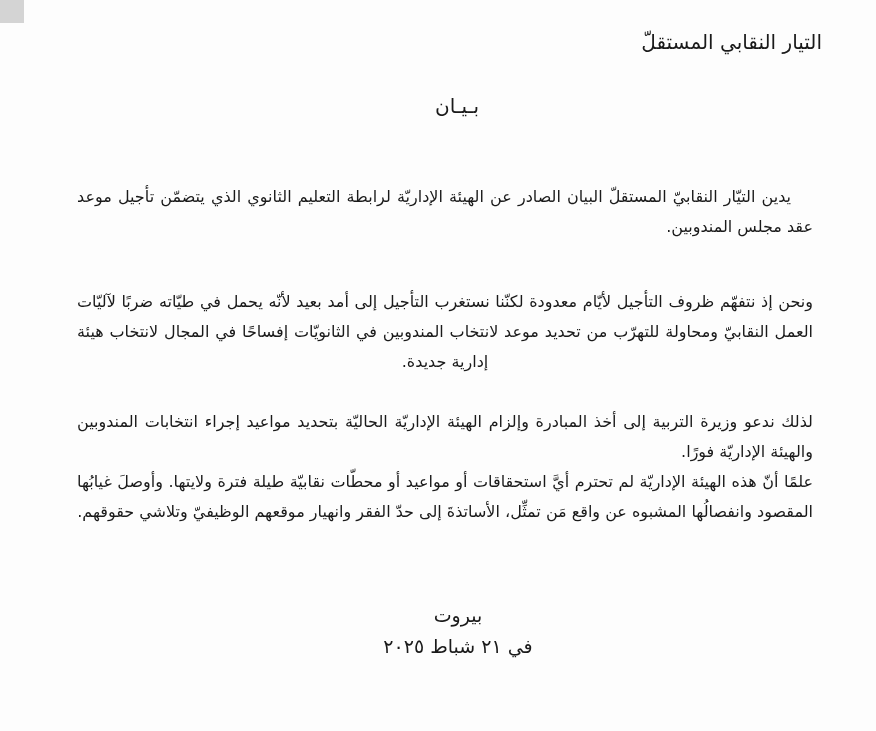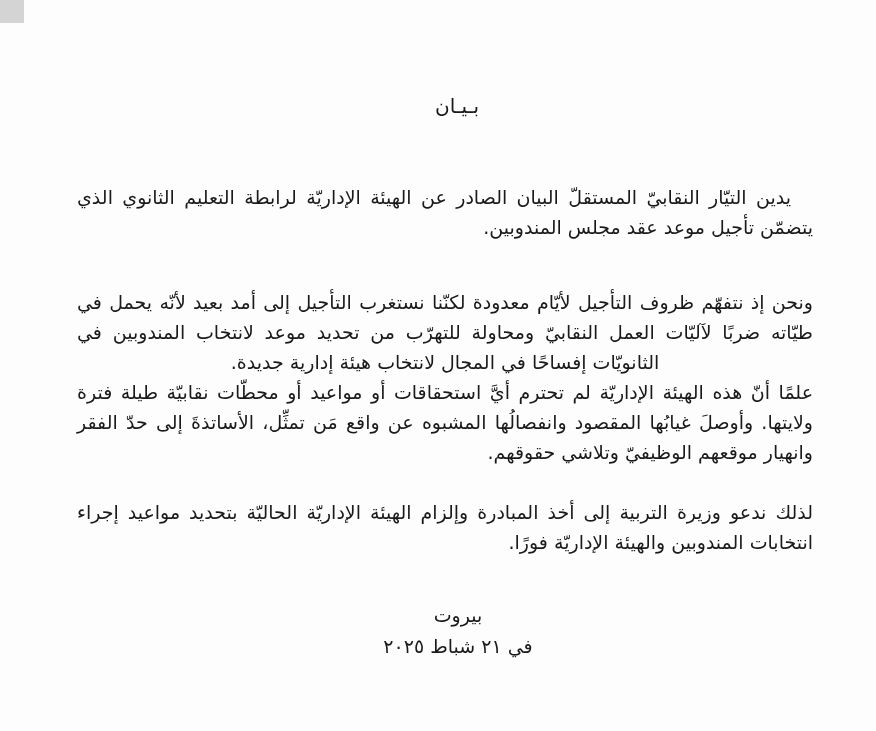--- a/index.html
+++ b/index.html
@@ -41,21 +41,21 @@
     text-align: center;
     font-size: 20px;
     line-height: 30px;
     transform: translateX(19px);
   }
   .body-text {
     position: absolute;
     top: 182px;
     right: 63px;
     left: 77px;
-    font-size: 19px;
+    font-size: 16px;
     line-height: 30px;
   }
   .para {
     margin: 0;
     text-align: justify;
     text-align-last: right;
   }
   .para.first-indent {
     text-indent: 22px;
   }
@@ -77,28 +77,29 @@
     transform: translateX(20px);
   }
 </style>
 </head>
 <body>
 
 <div class="page">
 
   <div class="scan-artifact"></div>
 
+  <div class="org-title">التيار النقابي المستقلّ</div>
 
   <div class="statement-heading">بـيـان</div>
 
   <div class="body-text">
     <p class="para first-indent">يدين التيّار النقابيّ المستقلّ البيان الصادر عن الهيئة الإداريّة لرابطة التعليم الثانوي الذي يتضمّن تأجيل موعد عقد مجلس المندوبين.</p>
     <p class="para center-last">ونحن إذ نتفهّم ظروف التأجيل لأيّام معدودة لكنّنا نستغرب التأجيل إلى أمد بعيد لأنّه يحمل في طيّاته ضربًا لآليّات العمل النقابيّ ومحاولة للتهرّب من تحديد موعد لانتخاب المندوبين في الثانويّات إفساحًا في المجال لانتخاب هيئة إدارية جديدة.</p>
+    <p class="para spaced-before">لذلك ندعو وزيرة التربية إلى أخذ المبادرة وإلزام الهيئة الإداريّة الحاليّة بتحديد مواعيد إجراء انتخابات المندوبين والهيئة الإداريّة فورًا.</p>
     <p class="para">علمًا أنّ هذه الهيئة الإداريّة لم تحترم أيَّ استحقاقات أو مواعيد أو محطّات نقابيّة طيلة فترة ولايتها. وأوصلَ غيابُها المقصود وانفصالُها المشبوه عن واقع مَن تمثِّل، الأساتذةَ إلى حدّ الفقر وانهيار موقعهم الوظيفيّ وتلاشي حقوقهم.</p>
-    <p class="para spaced-before">لذلك ندعو وزيرة التربية إلى أخذ المبادرة وإلزام الهيئة الإداريّة الحاليّة بتحديد مواعيد إجراء انتخابات المندوبين والهيئة الإداريّة فورًا.</p>
   </div>
 
   <div class="signoff">
     <div>بيروت</div>
     <div>في ٢١ شباط ٢٠٢٥</div>
   </div>
 
 </div>
 
 </body></html>

